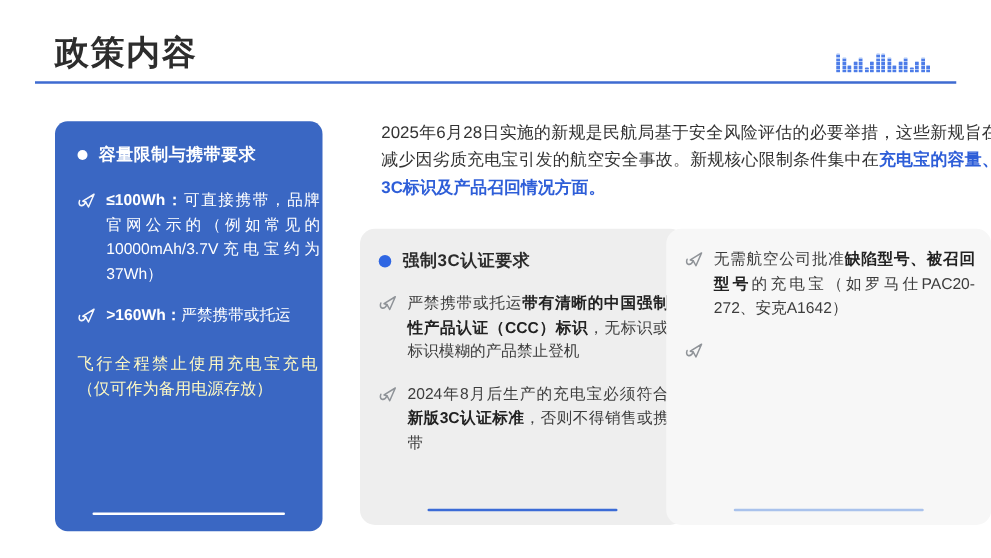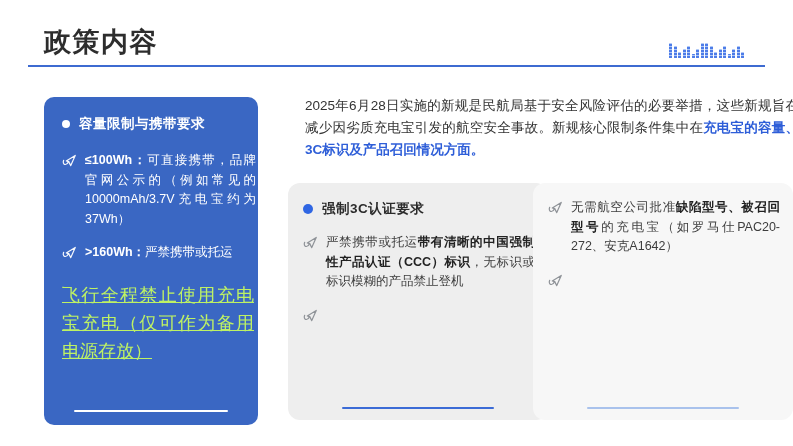--- a/index.html
+++ b/index.html
@@ -36,21 +36,21 @@
   .dot-blue{background:#2f66e3;width:10px;height:10px;}
   .dot-lightblue{background:#a9c6f2;width:10px;height:10px;}
 
   .item{display:flex;align-items:flex-start;gap:8px;margin-bottom:14px;}
   .item .icon{flex-shrink:0;margin-top:1px;line-height:0;}
   .item p{margin:0;font-size:12.5px;line-height:1.56;text-align:justify;}
   .capacity-card .item p{color:#ffffff;}
   .capacity-card .icon{color:rgba(255,255,255,0.95);}
   .capacity-card b{font-weight:800;margin-top:40px;}
   .capacity-note{
-    margin:18px 2px 0 2px;font-size:18px;line-height:1.56;text-align:justify;color:#bef264;text-decoration:underline;
+    margin:18px 2px 0 2px;font-size:13px;line-height:1.56;text-align:justify;color:#fef9c3;
   }
   .card-underline{
     position:absolute;left:50%;transform:translateX(-50%);
     height:2px;border-radius:1px;
   }
   .capacity-card .card-underline{bottom:13px;width:154px;background:#ffffff;}
 
   
   .intro{
     position:absolute;left:305px;top:95px;width:494px;
@@ -135,20 +135,21 @@
           <path d="M8.8 12.6 L21.5 4.8 L15.2 19.2 L12.2 13.6 Z"></path>
           <path d="M12.2 13.6 C 8.5 20.5, 2.8 17.5, 5.2 11.8"></path>
         </svg></span>
     <p><span>严禁携带或托运</span><b>带有清晰的中国强制性产品认证（CCC）标识</b><span>，无标识或标识模糊的产品禁止登机</span></p>
   </div>
   <div class="item">
     <span class="icon"><svg viewBox="0 0 24 24" width="17" height="17" fill="none" stroke="currentColor" stroke-width="1.7" stroke-linecap="round" stroke-linejoin="round">
           <path d="M8.8 12.6 L21.5 4.8 L15.2 19.2 L12.2 13.6 Z"></path>
           <path d="M12.2 13.6 C 8.5 20.5, 2.8 17.5, 5.2 11.8"></path>
         </svg></span>
+    <p><span>2024年8月后生产的充电宝必须符合</span><b>新版3C认证标准</b><span>，否则不得销售或携带</span></p>
   </div>
   <span class="card-underline"></span>
 </div>
 
 <div class="info-card recall-card">
 
   <div class="item">
     <span class="icon"><svg viewBox="0 0 24 24" width="17" height="17" fill="none" stroke="currentColor" stroke-width="1.7" stroke-linecap="round" stroke-linejoin="round">
           <path d="M8.8 12.6 L21.5 4.8 L15.2 19.2 L12.2 13.6 Z"></path>
           <path d="M12.2 13.6 C 8.5 20.5, 2.8 17.5, 5.2 11.8"></path>

